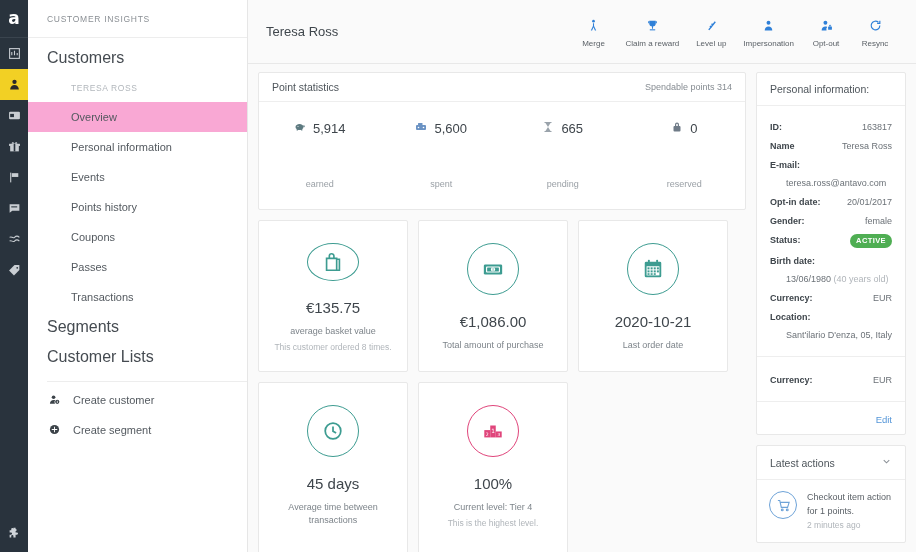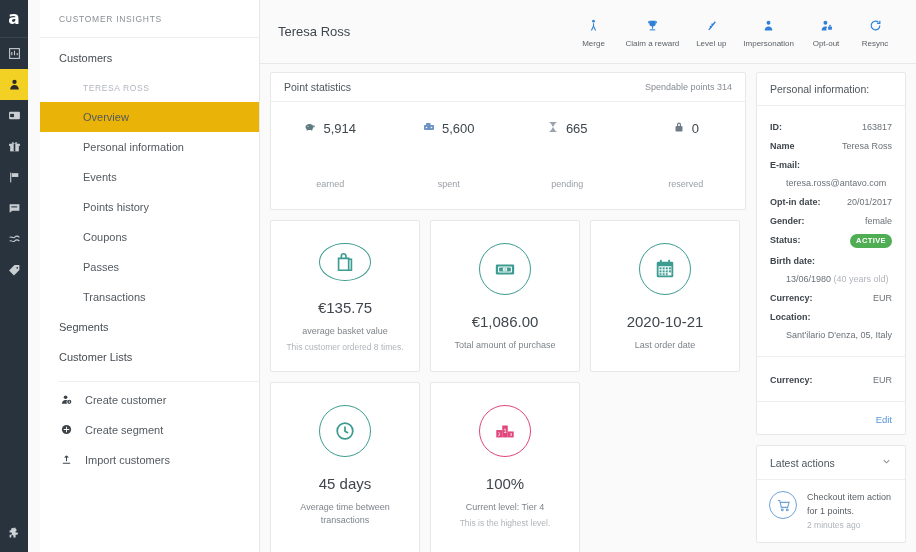--- a/index.html
+++ b/index.html
@@ -30,41 +30,40 @@
   .rail-item.active { background: #f2d024; color: #2a2a2a; }
   .rail-item svg { display: block; }
   .rail-spacer { flex: 1 1 auto; }
   .rail-bottom { width: 28px; height: 40px; display: flex; align-items: center; justify-content: center; color:#cfd4d9; }
 
   
   .nav {
     width: 220px; flex: 0 0 220px; background: #ffffff;
     border-right: 1px solid #e6e6e6; display: flex; flex-direction: column;
     font-size: 11px;
-    margin-left: 12px;
   }
   .nav-title {
     height: 38px; display: flex; align-items: center; padding-left: 19px;
     font-size: 8.5px; letter-spacing: .7px; color: #8a8f94; text-transform: uppercase;
     border-bottom: 1px solid #ededed;
   }
   .nav-group { padding-top: 5px; }
   .nav-root {
     height: 30px; display: flex; align-items: center; padding-left: 19px;
-    color: #454b51; font-size: 11px; cursor: pointer;
+    color: #454b51; font-size: 16px; cursor: pointer;
   }
   .nav-sub-label {
     height: 29px; display: flex; align-items: center; padding-left: 43px;
     font-size: 8.5px; letter-spacing: .6px; color: #b2b7bc; text-transform: uppercase;
   }
   .nav-sub {
     height: 30px; display: flex; align-items: center; padding-left: 43px;
     color: #53595f; font-size: 11px; cursor: pointer;
   }
-  .nav-sub.selected { background: #eab308; }
+  .nav-sub.selected { background: #f9a8d4; }
   .nav-sep { height: 1px; background: #ededed; margin: 9px 0 0 19px; }
   .nav-action {
     height: 30px; display: flex; align-items: flex-start; padding-left: 19px;
     color: #53595f; font-size: 11px; cursor: pointer; gap: 12px;
   }
   .nav-action .ai { width: 14px; display:flex; align-items:center; justify-content:center; color:#3c4349; }
   .nav-actions { padding-top: 12px; }
   .nav-fill { flex: 1 1 auto; }
 
   
@@ -249,28 +248,20 @@
       </div>
       <div class="nav-action">
         <span class="ai">
           <svg width="11" height="11" viewBox="0 0 24 24" fill="currentColor">
             <circle cx="12" cy="12" r="10"></circle>
               <path d="M11 6h2v12h-2zM6 11h12v2H6z" fill="#fff"></path>
           </svg>
         </span>
         <span>Create segment</span>
       </div>
-      <div class="nav-action">
-        <span class="ai">
-          <svg width="11" height="11" viewBox="0 0 24 24" fill="none" stroke="currentColor" stroke-width="2.2">
-            <path d="M12 16V4m0 0-4 4m4-4 4 4M4 20h16"></path>
-          </svg>
-        </span>
-        <span>Import customers</span>
-      </div>
     </div>
     <div class="nav-fill"></div>
   </div>
 
   <div class="main">
 
     <div class="topbar">
       <div class="cust-name">Teresa Ross</div>
       <div class="actions">
         <div class="action">

